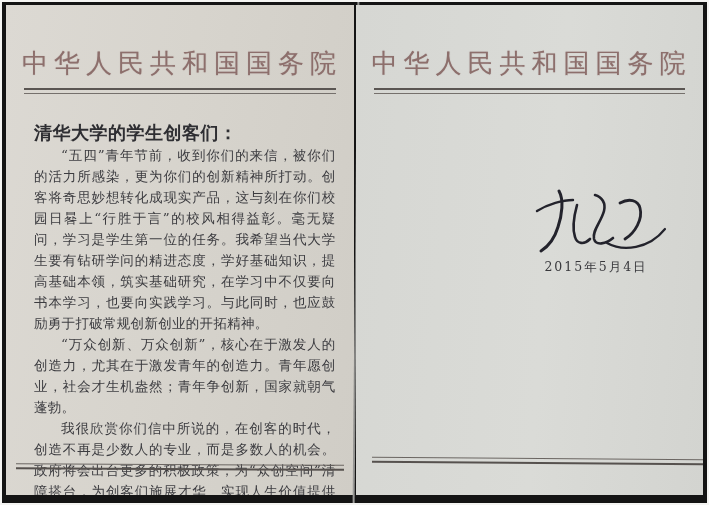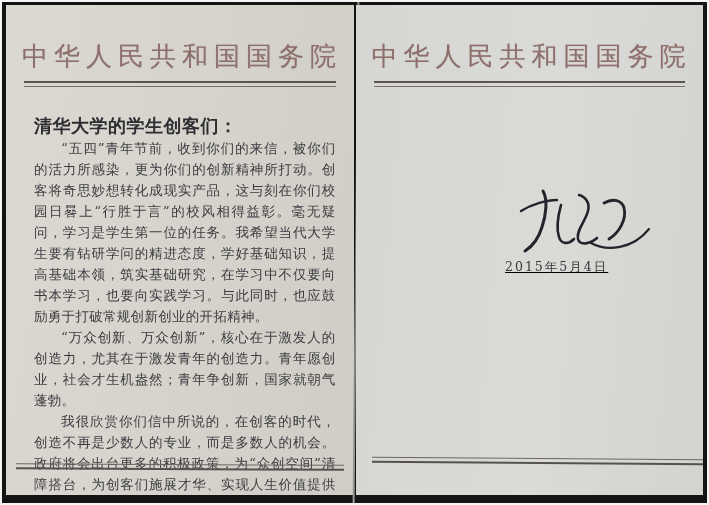--- a/index.html
+++ b/index.html
@@ -12,21 +12,21 @@
     padding:3px 4px 8px 4px;
     display:flex;
     gap:2px;
     font-family:"DejaVu Serif","Liberation Serif",serif;
   }
   .page{
     position:relative;
     flex:1 1 50%;
     box-sizing:border-box;
     overflow:hidden;
-    padding:9px 16px;
+    padding:16px 16px;
   }
   .page.left{
     background:linear-gradient(100deg,#dcd9d3 0%,#d7d4cd 45%,#d0cdc6 100%);
   }
   .page.right{
     background:linear-gradient(95deg,#d6d7d3 0%,#dadbd7 55%,#d3d4d0 100%);
   }
   .letterhead{
     margin-top:25px;
     text-align:center;
@@ -69,24 +69,23 @@
     left:10px;right:10px;
     height:3px;
     border-top:1px solid #6b6662;
     border-bottom:2px solid #56514e;
   }
   .page.left  .footer-rule{bottom:25px;transform:rotate(.3deg);}
   .page.right .footer-rule{bottom:31px;left:16px;right:0;transform:rotate(.4deg);}
   .sig-block{
     position:absolute;
     top:180px;
-    right:48px;
+    right:32px;
     width:150px;
-    text-align:left;
-    text-decoration:underline;
+    text-align:center;
   }
   .sig-block svg{display:block;margin:0 auto;}
   .date{
     margin-top:2px;
     font-size:12.5px;
     letter-spacing:2px;
     color:#38383c;
     white-space:nowrap;
   }
   .seam{

